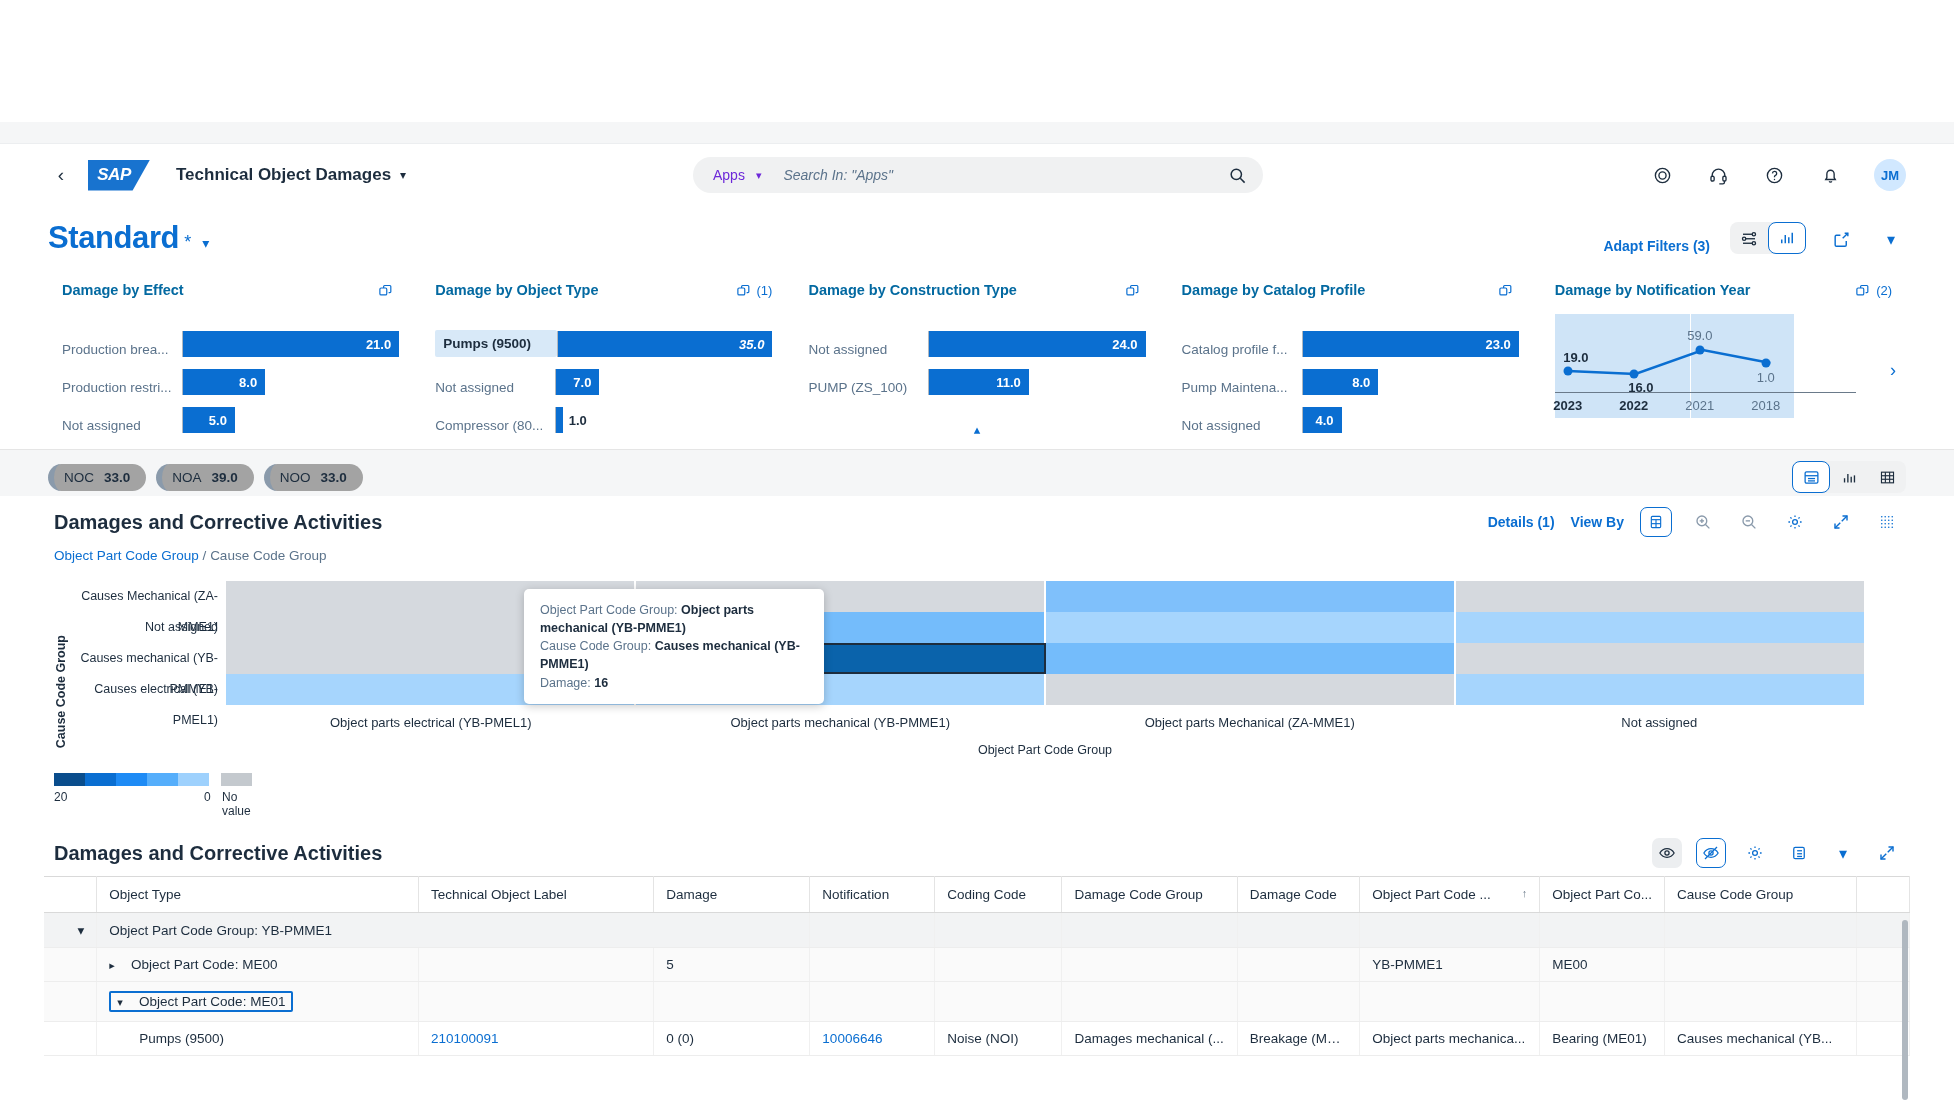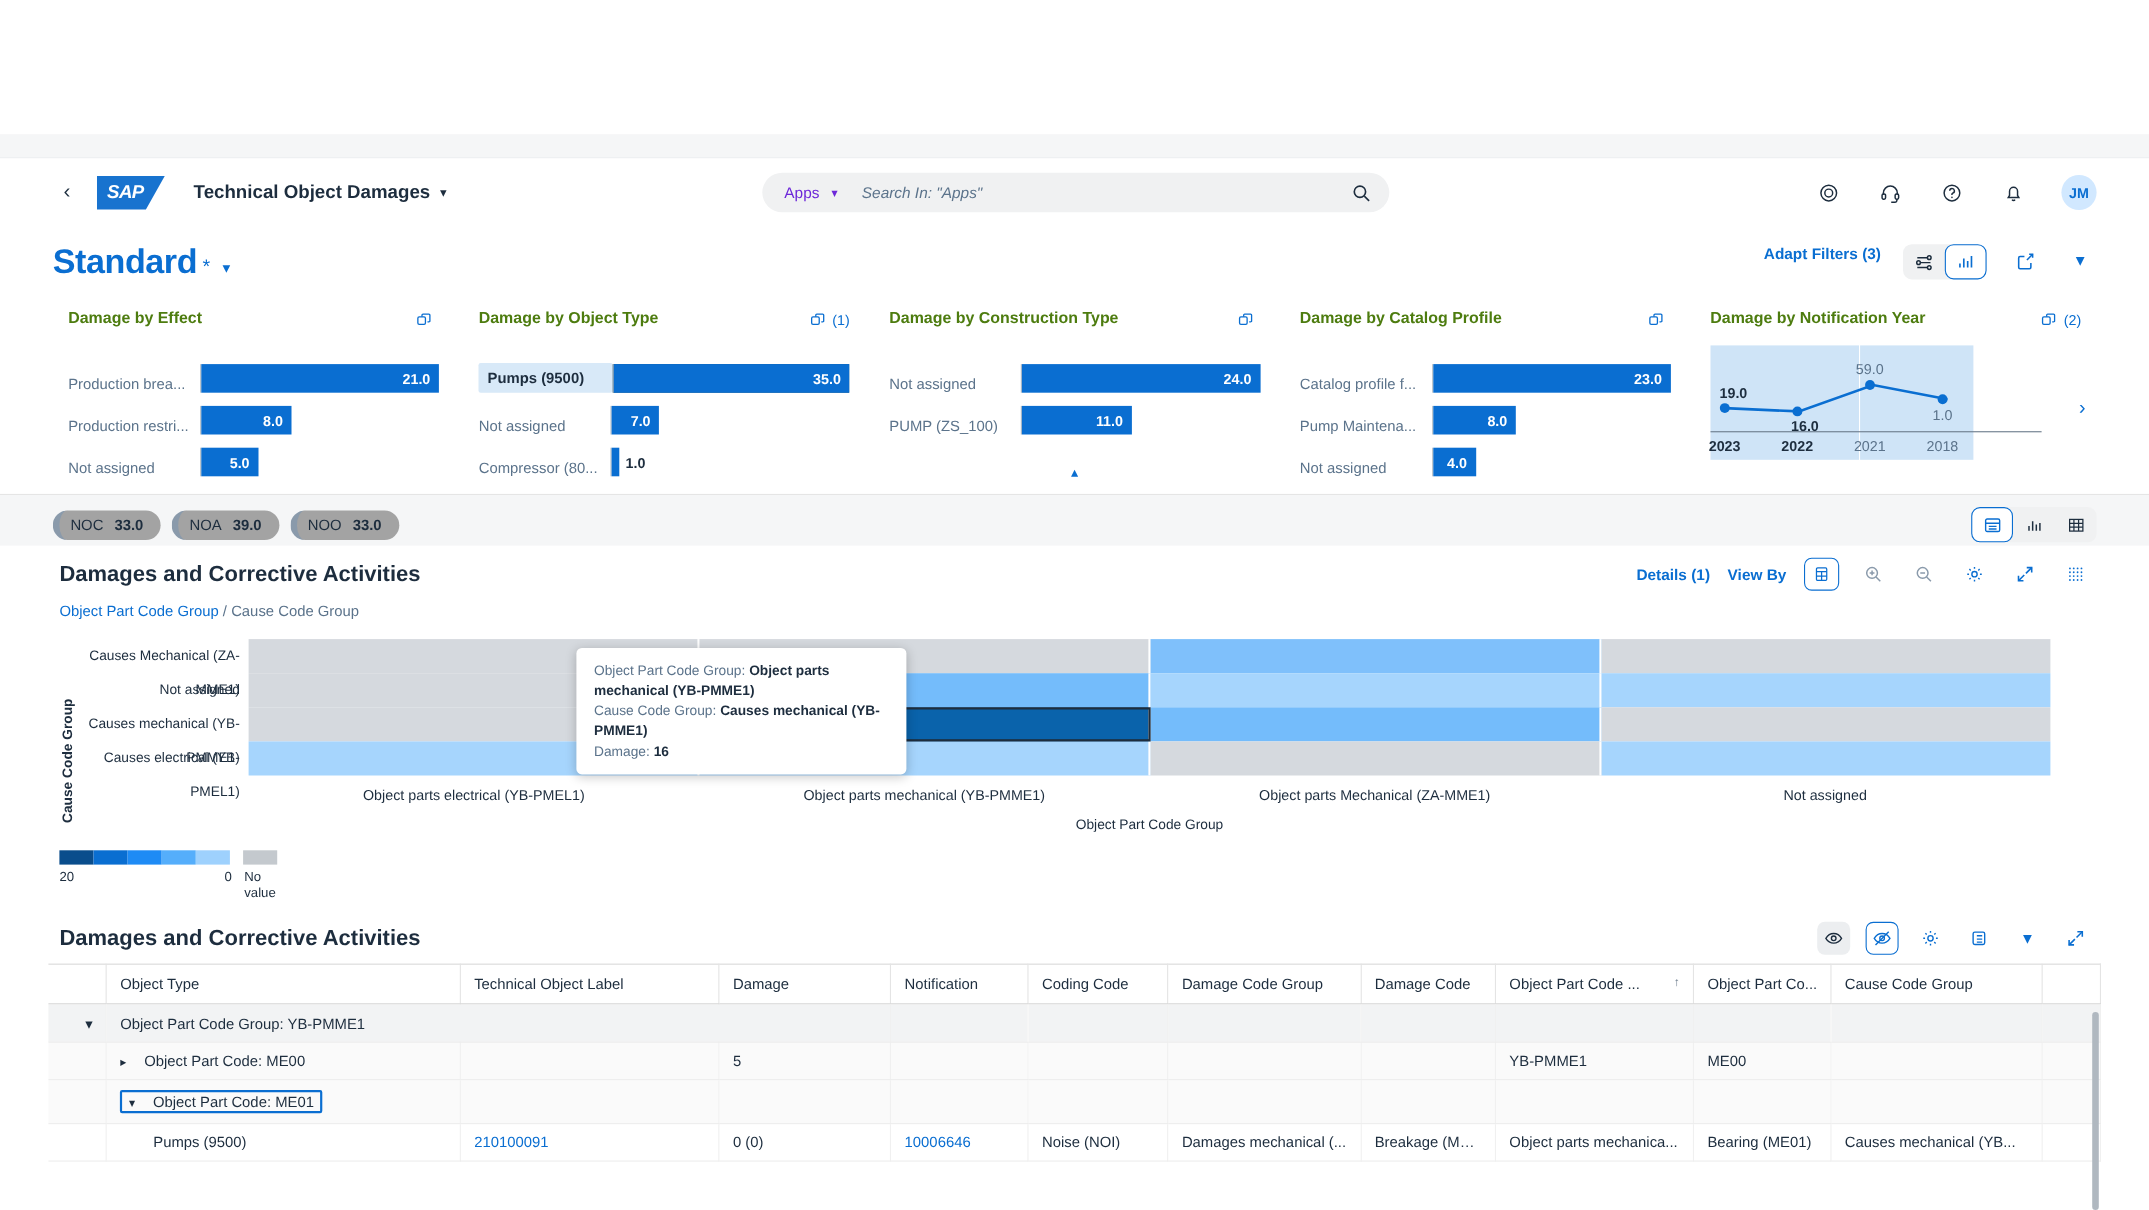--- a/index.html
+++ b/index.html
@@ -65,52 +65,52 @@
     background: #d1e8ff; color: #0a6ed1; font-size: 13px; font-weight: bold;
     display: flex; align-items: center; justify-content: center; cursor: pointer;
   }
 
   
   .varbar { height: 64px; padding: 0 48px; display: flex; align-items: center; position: relative; }
   .variant { display: flex; align-items: baseline; gap: 5px; cursor: pointer; }
   .variant .vname { font-size: 31px; font-weight: bold; color: #0a6ed1; letter-spacing: -0.4px; }
   .variant .vstar { font-size: 18px; color: #0a6ed1; }
   .variant .vchev { font-size: 14px; color: #0a6ed1; margin-left: 6px; }
-  .varbar-right { position: absolute; right: 48px; display: flex; align-items: flex-start; gap: 20px; }
+  .varbar-right { position: absolute; right: 48px; display: flex; align-items: flex-end; gap: 20px; }
   .link-blue { color: #0a6ed1; font-size: 14px; font-weight: bold; cursor: pointer; }
   .seg-group { display: flex; align-items: center; background: #f0f1f2; border-radius: 8px; }
   .seg-btn { width: 38px; height: 32px; display:flex; align-items:center; justify-content:center;
              border-radius: 8px; cursor: pointer; color:#1d2d3e; }
   .seg-btn.active { background: #ffffff; border: 1px solid #0a6ed1; }
   .icon-btn { width: 30px; height: 30px; display:flex; align-items:center; justify-content:center;
               color: #0a6ed1; cursor:pointer; }
 
   
   .cards { display: flex; padding: 0 44px; gap: 0; height: 152px; }
   .card { flex: 1; padding: 0 18px; }
   .card-head { display: flex; align-items: center; justify-content: space-between; height: 40px; }
-  .card-title { font-size: 14.5px; font-weight: bold; color: #4d7c0f; }
+  .card-title { font-size: 14.5px; font-weight: bold; color: #0369a1; }
   .card-head-right { display: flex; align-items: center; gap: 6px; color: #0a6ed1; font-size: 13px; cursor:pointer;}
   .bars { padding-top: 9px; }
   .bar-row { display: flex; align-items: flex-end; height: 38px; }
   .bar-label {
     width: 120px; font-size: 13.5px; color: #5b738b;
     white-space: nowrap; overflow: hidden; text-overflow: ellipsis;
   }
   .bar-row.sel .bar-label { color: #1d2d3e; font-weight: bold; background: #d8e9f8;
                             padding: 6px 8px; border-radius: 2px; width: 122px;}
   .bar-track { flex: 1; position: relative; height: 26px; border-left: 1px solid #b0b8c0; }
   .bar-fill {
     position: absolute; left: 0; top: 0; height: 26px; background: #0a6ed1;
     display: flex; align-items: center; justify-content: flex-end; padding-right: 8px;
   }
   .bar-fill .val { color: #fff; font-size: 13px; font-weight: bold; }
   .bar-fill.tiny { padding-right: 0; }
   .bar-fill.tiny .val { color: #1d2d3e; position: absolute; left: calc(100% + 6px); }
-  .bar-row.sel .bar-track { background: #0c4a6e; }
+  .bar-row.sel .bar-track { background: #0c4a6e; font-style: italic; }
 
   
   .linecard { position: relative; }
   .line-area { position: relative; height: 104px; margin-top: 4px; }
   .line-sel-band { position: absolute; top: 0; height: 104px; background: #cfe4f7; }
   .nextarrow { position: absolute; right: -4px; top: 46px; color: #0a6ed1; font-size: 18px; cursor:pointer;}
   .xaxis-line { position: absolute; left: 0; right: 36px; top: 78px; border-top: 1px solid #6a7a8a; }
   .xlab { position: absolute; top: 84px; font-size: 13px; text-align: center; transform: translateX(-50%); }
   .xlab.on { color: #1d2d3e; font-weight: bold; }
   .xlab.off { color: #5b738b; }

